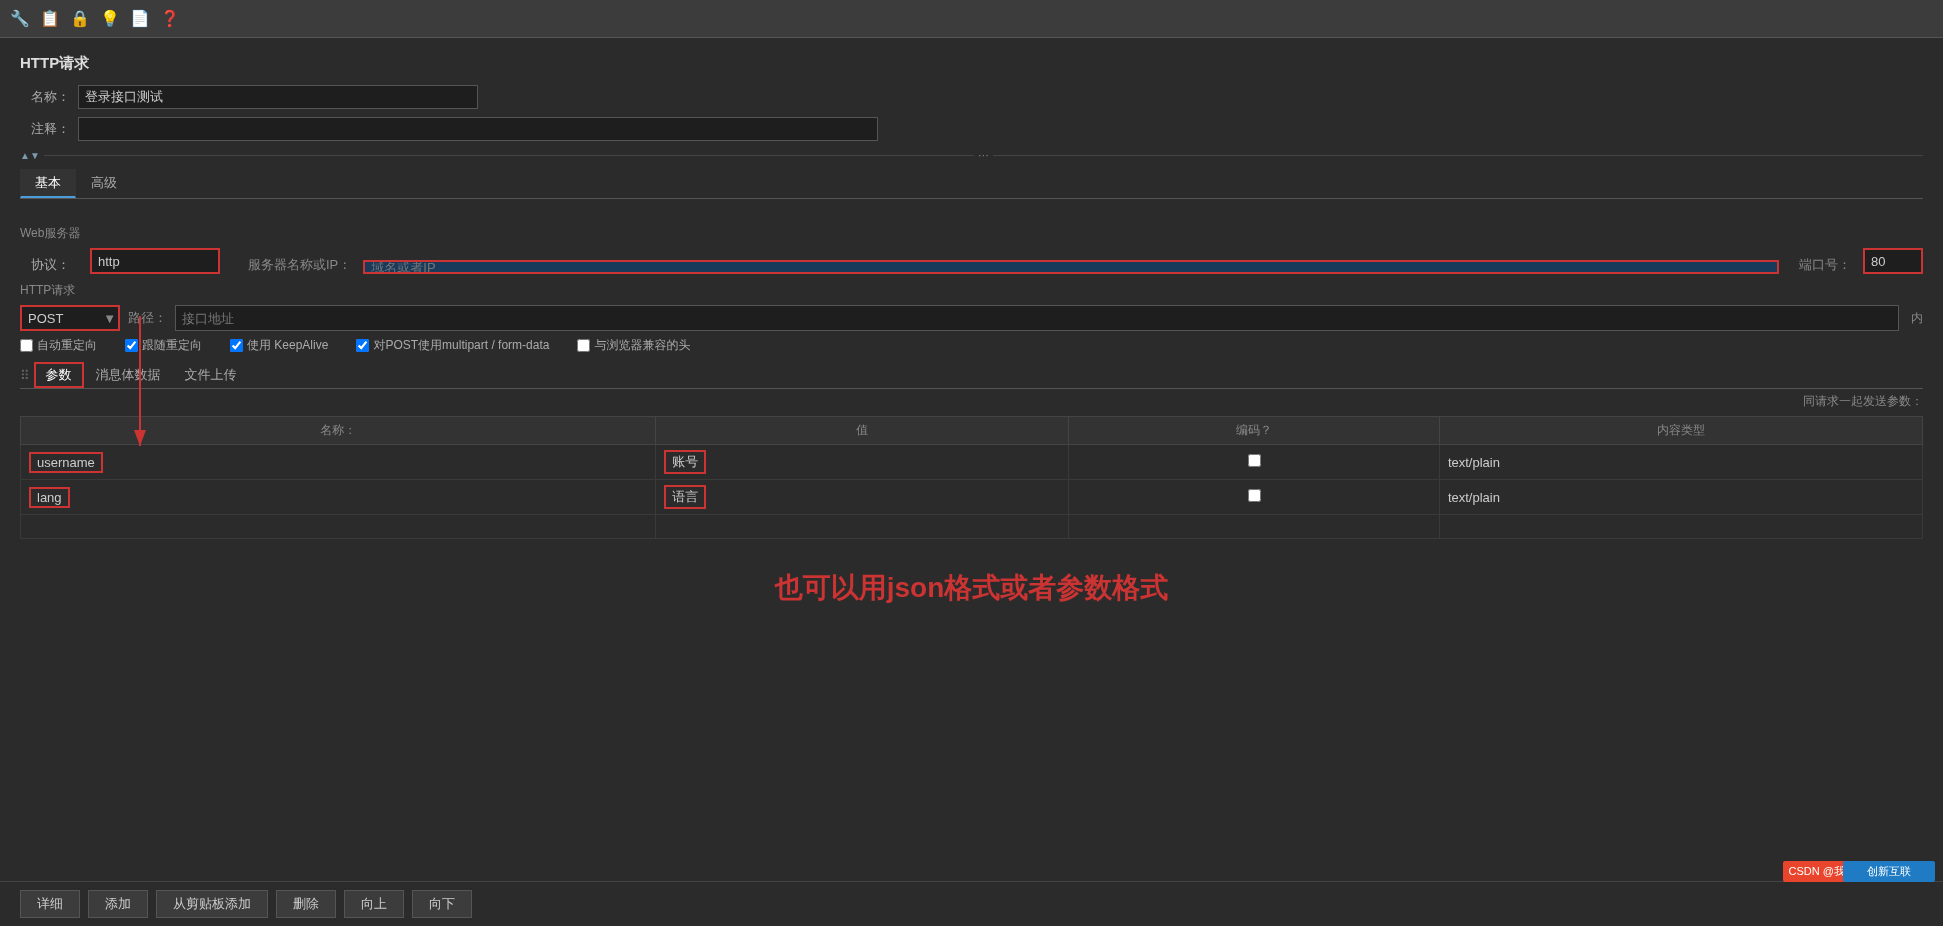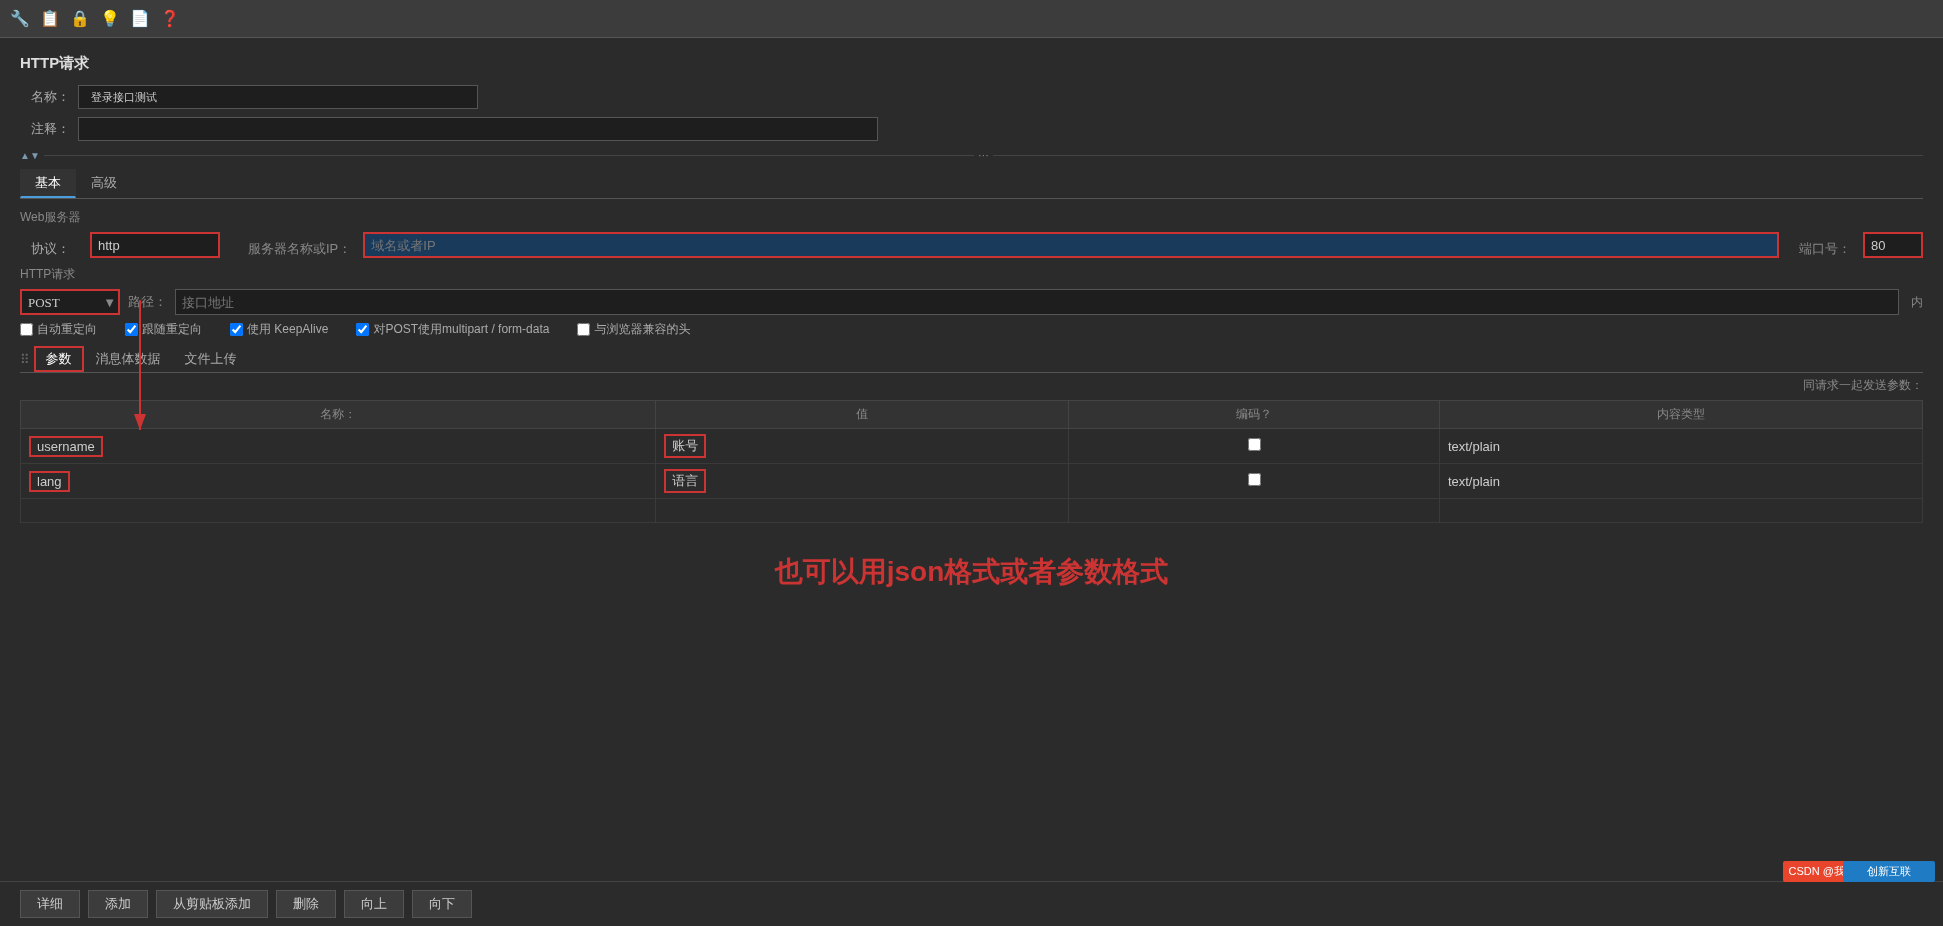--- a/index.html
+++ b/index.html
@@ -54,22 +54,22 @@
       color: #aaaaaa;
       min-width: 50px;
       text-align: right;
       margin-right: 8px;
       white-space: nowrap;
     }
     .form-input {
       background: #1e1e1e;
       border: 1px solid #555;
       color: #cccccc;
-      padding: 3px 12px;
-      font-size: 11px;
+      padding: 3px 6px;
+      font-size: 13px;
       height: 24px;
     }
 
     
     .divider-row {
       display: flex;
       align-items: center;
       margin: 8px 0;
       gap: 4px;
     }
@@ -84,21 +84,21 @@
     }
     .divider-dots {
       color: #888;
       font-size: 11px;
     }
 
     
     .tabs-row {
       display: flex;
       gap: 0;
-      margin-bottom: 0;
+      margin-bottom: 16px;
       border-bottom: 1px solid #555;
     }
     .tab {
       padding: 4px 14px;
       cursor: pointer;
       color: #aaaaaa;
       border: 1px solid transparent;
       font-size: 13px;
     }
     .tab.active {
@@ -128,21 +128,21 @@
       height: 26px;
     }
 
     .server-name-input {
       flex: 1;
       background: #1a3a5c;
       border: 2px solid #cc3333;
       color: #cccccc;
       padding: 3px 6px;
       font-size: 13px;
-      height: 26px;
+      height: 14px;
     }
 
     .port-input {
       width: 60px;
       background: #1e1e1e;
       border: 2px solid #cc3333;
       color: #cccccc;
       padding: 3px 6px;
       font-size: 13px;
       height: 26px;
@@ -163,21 +163,20 @@
     .method-select {
       background: #1e1e1e;
       border: 2px solid #cc3333;
       color: #cccccc;
       padding: 3px 6px;
       font-size: 13px;
       height: 26px;
       width: 100px;
       appearance: none;
       cursor: pointer;
-      font-family: Liberation Serif, serif;
     }
     .method-dropdown-arrow {
       position: absolute;
       right: 4px;
       pointer-events: none;
       color: #888;
     }
     .path-input {
       flex: 1;
       background: #1e1e1e;

